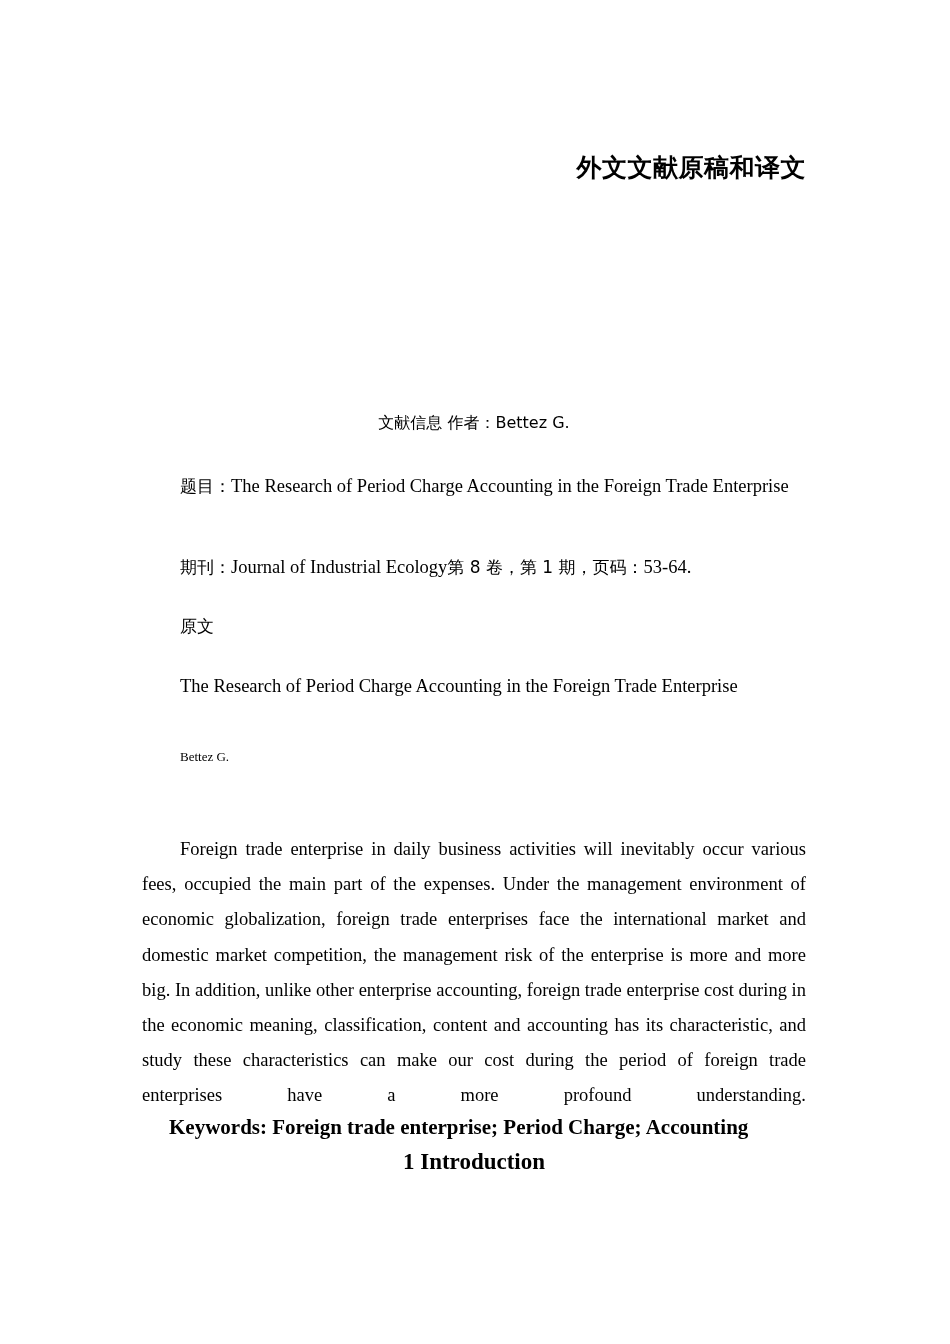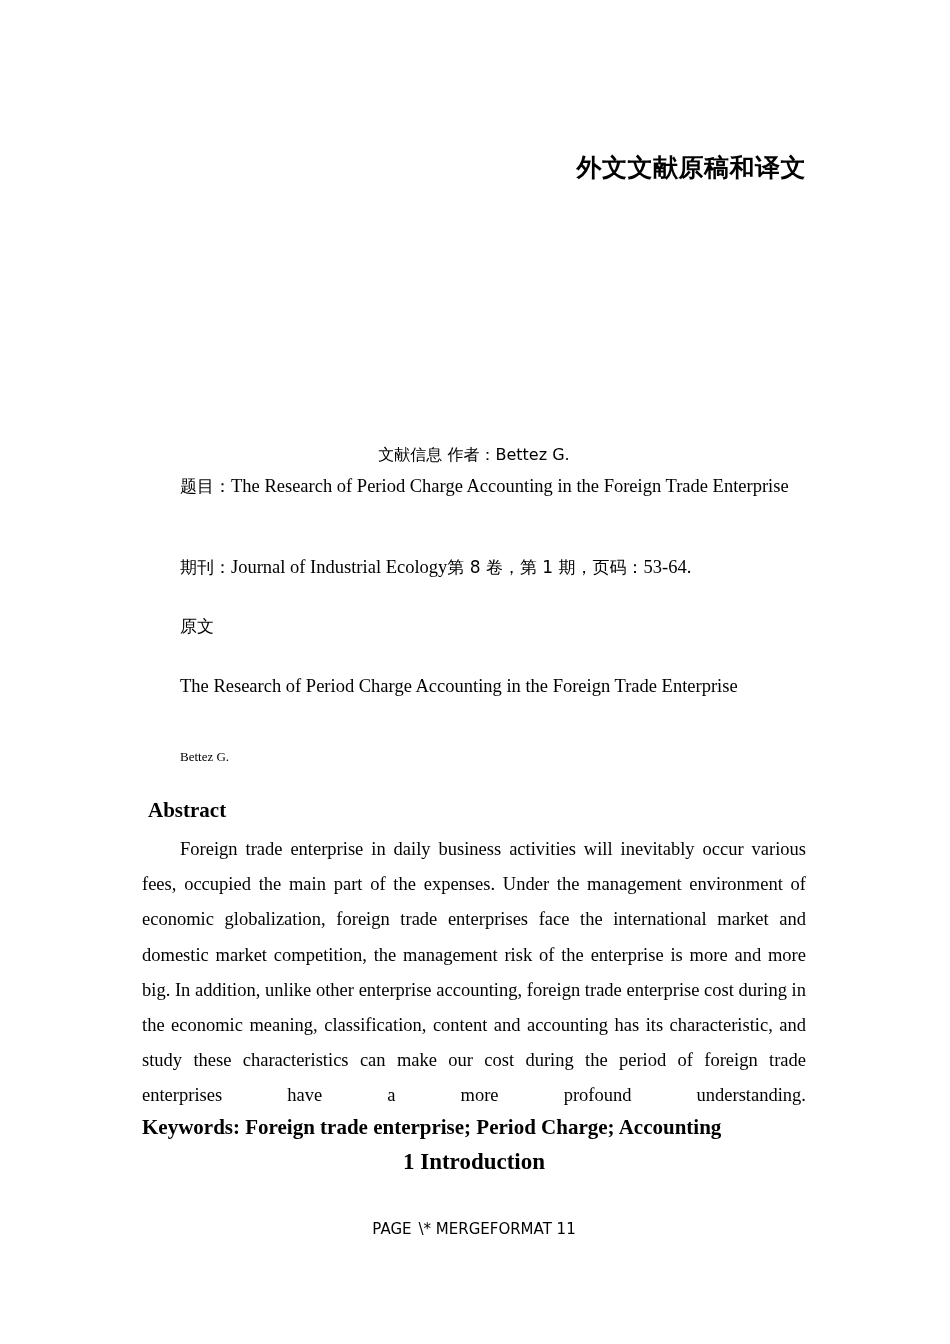--- a/index.html
+++ b/index.html
@@ -54,21 +54,20 @@
     line-height: 30px;
   }
   .doc-subtitle .gap { display: inline-block; width: 26px; }
 
   .meta-line {
     top: 410px;
     text-align: center;
     font-family: "DejaVu Sans", "Liberation Sans", sans-serif;
     font-size: 16px;
     line-height: 26px;
-    margin-top: 32px;
   }
 
   
   .ref-title {
     top: 471px;
     font-size: 18.5px;
     line-height: 30px;
     text-indent: 38px;
     text-align: left;
   }
@@ -135,20 +134,21 @@
     display: inline-block;
     width: 100%;
   }
 
   .keywords {
     top: 1111px;
     font-size: 21px;
     font-weight: bold;
     line-height: 32px;
     text-align: left;
+    margin-left: 27px;
   }
 
   .intro-head {
     top: 1146px;
     font-size: 23px;
     font-weight: bold;
     line-height: 32px;
     text-align: center;
   }
 
@@ -187,26 +187,22 @@
   <div class="col ref-journal">
     <span class="cjk">期刊：</span><span>Journal of Industrial Ecology</span><span class="cjk">第 8 卷</span><span class="cjk">，</span><span class="cjk">第 1 期</span><span class="cjk">，</span><span class="cjk">页码：</span><span>53-64.</span>
   </div>
 
   <div class="col section-cn">原文</div>
 
   <div class="col orig-title">The Research of Period Charge Accounting in the Foreign Trade Enterprise</div>
 
   <div class="col orig-author">Bettez G.</div>
 
-  <div class="abstract-head" style="position:absolute;">Abstract</div>
 
   <div class="col abstract-body">Foreign trade enterprise in daily business activities will inevitably occur various fees, occupied the main part of the expenses. Under the management environment of economic globalization, foreign trade enterprises face the international market and domestic market competition, the management risk of the enterprise is more and more big. In addition, unlike other enterprise accounting, foreign trade enterprise cost during in the economic meaning, classification, content and accounting has its characteristic, and study these characteristics can make our cost during the period of foreign trade enterprises have a more profound understanding.</div>
 
   <div class="col keywords">Keywords: Foreign trade enterprise; Period Charge; Accounting</div>
 
   <div class="col intro-head">1 Introduction</div>
 
 
-  <div class="col footer">
-    <span>PAGE</span><span class="sp"></span><span>\* MERGEFORMAT 11</span>
-  </div>
 
 </div>
 
 </body></html>

